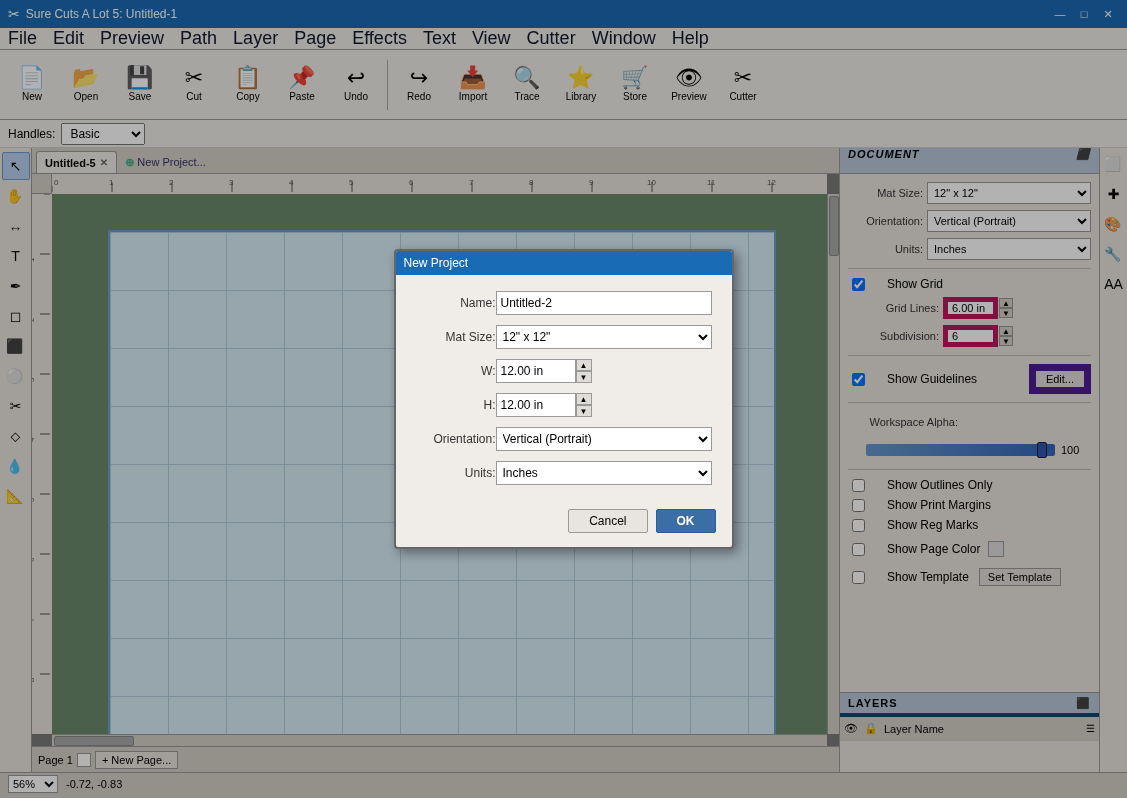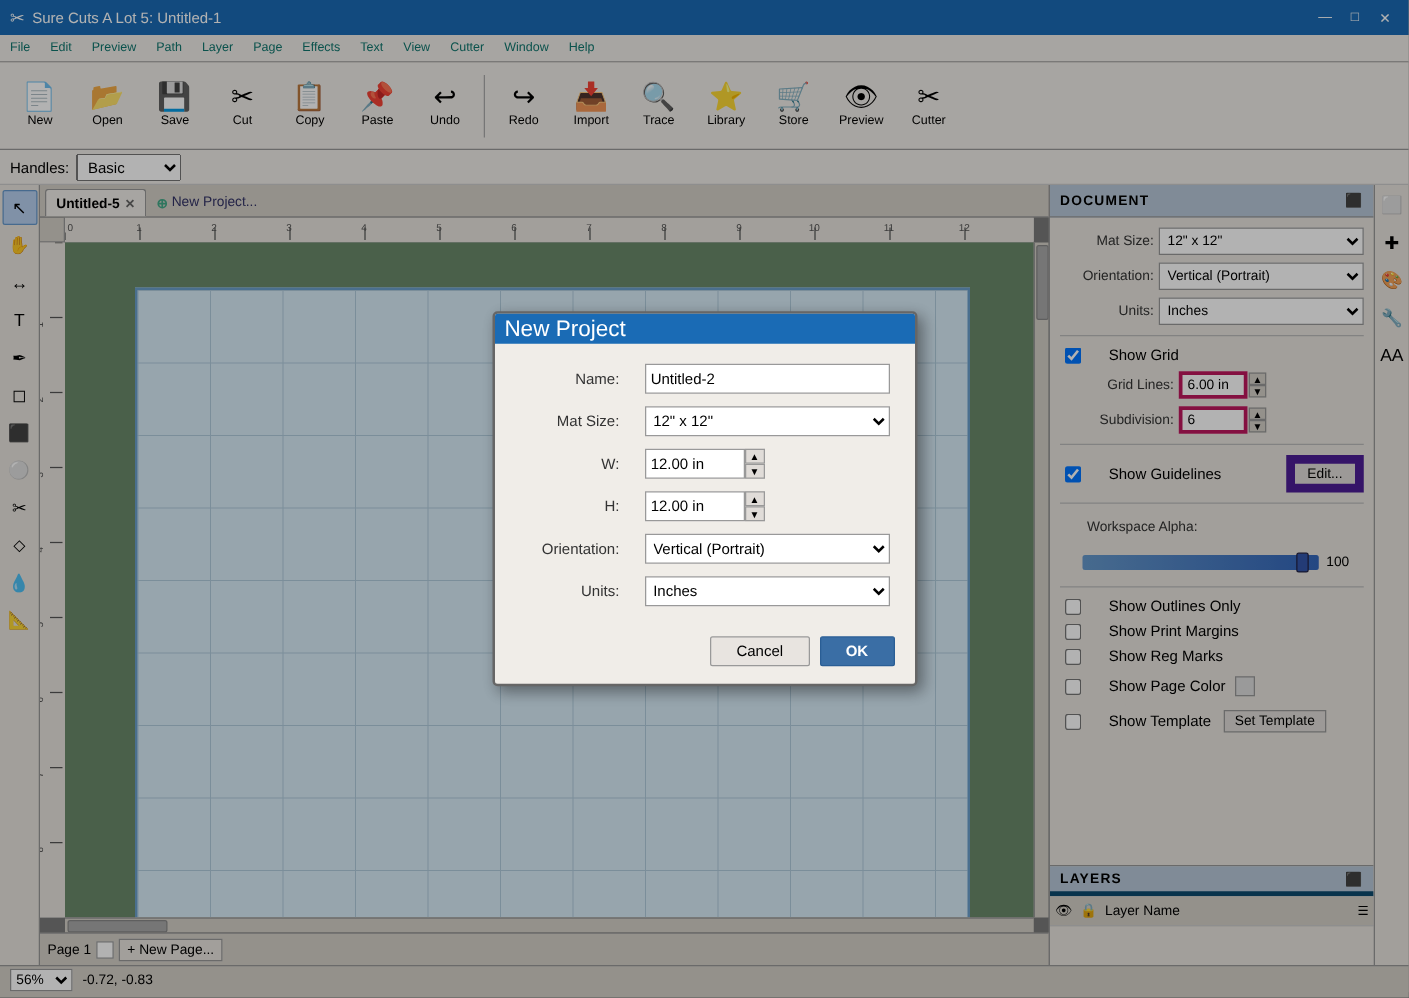--- a/index.html
+++ b/index.html
@@ -27,22 +27,22 @@
     #menu-bar {
       background: #f0ede8;
       height: 22px;
       display: flex;
       align-items: center;
       border-bottom: 1px solid #999;
     }
     .menu-item {
       padding: 2px 8px;
       cursor: pointer;
-      font-size: 10px;
-      color: #0f766e;
+      font-size: 18px;
+      color: #0f172a;
     }
 
     
     #toolbar {
       background: #f0ede8;
       height: 70px;
       display: flex;
       align-items: center;
       padding: 4px 6px;
       border-bottom: 1px solid #999;
@@ -256,27 +256,27 @@
       background: #e8e4de;
       border-left: 1px solid #999;
       display: flex;
       flex-direction: column;
       overflow: hidden;
     }
     #doc-header {
       background: #b8c8d8;
       height: 26px;
       display: flex;
-      align-items: center;
       padding: 0 8px;
       font-weight: bold;
       font-size: 11px;
       letter-spacing: 1px;
       border-bottom: 1px solid #999;
       justify-content: space-between;
+      font-style: italic;
     }
     #doc-content {
       flex: 1;
       padding: 8px;
       overflow-y: auto;
       display: flex;
       flex-direction: column;
       gap: 6px;
     }
     .prop-row {
@@ -305,21 +305,21 @@
     .prop-checkbox-row {
       display: flex;
       align-items: center;
       gap: 22px;
       margin-left: 4px;
     }
     .prop-checkbox-row input[type="checkbox"] { }
     .prop-input-sm {
       width: 55px;
       height: 22px;
-      border: 3px solid #be185d;
+      border: 5px solid #be185d;
       background: white;
       font-size: 11px;
       padding: 0 4px;
     }
     .spin-btn {
       width: 14px; height: 10px;
       background: #d4d0c8;
       border: 1px solid #999;
       cursor: pointer;
       display: flex; align-items: center; justify-content: center;
@@ -448,34 +448,34 @@
       width: 340px;
       box-shadow: 4px 4px 12px rgba(0,0,0,0.4);
     }
     #dialog-title-bar {
       background: #1a6bb5;
       color: white;
       height: 24px;
       display: flex;
       align-items: center;
       padding: 0 8px;
-      font-size: 18px;
+      font-size: 12px;
       border-radius: 2px 2px 0 0;
       justify-content: space-between;
     }
     #dialog-body {
       padding: 16px 20px;
       display: flex;
       flex-direction: column;
       gap: 10px;
     }
     .dlg-row {
       display: flex;
       align-items: center;
-      gap: 20px;
+      gap: 0;
     }
     .dlg-label {
       font-size: 12px;
       min-width: 80px;
       text-align: right;
       color: #333;
     }
     .dlg-input {
       flex: 1;
       height: 24px;

